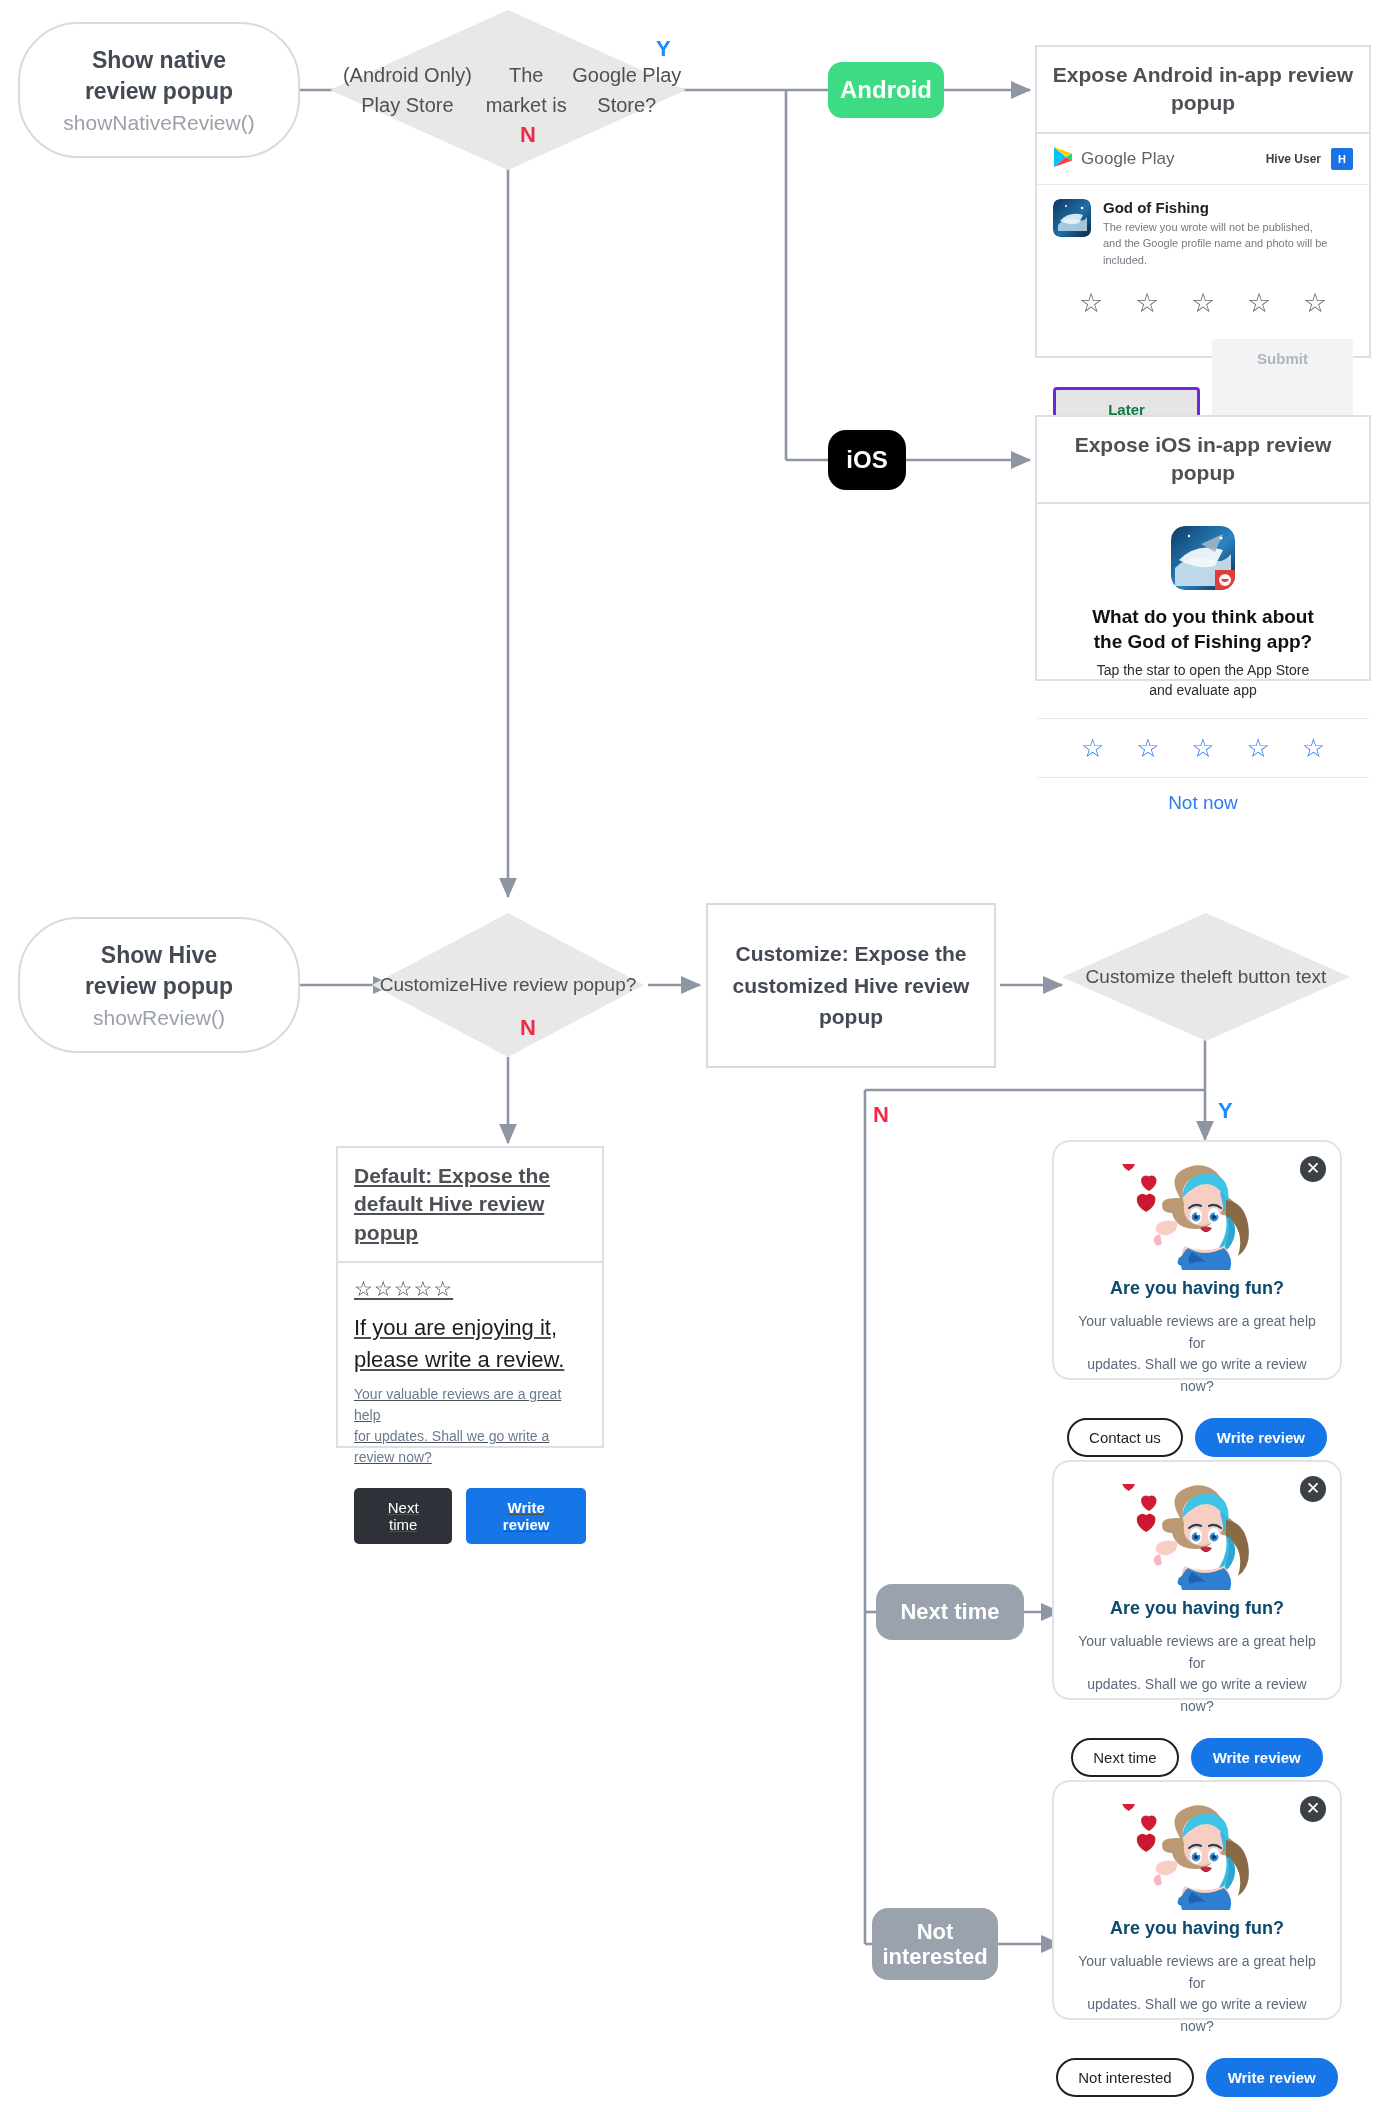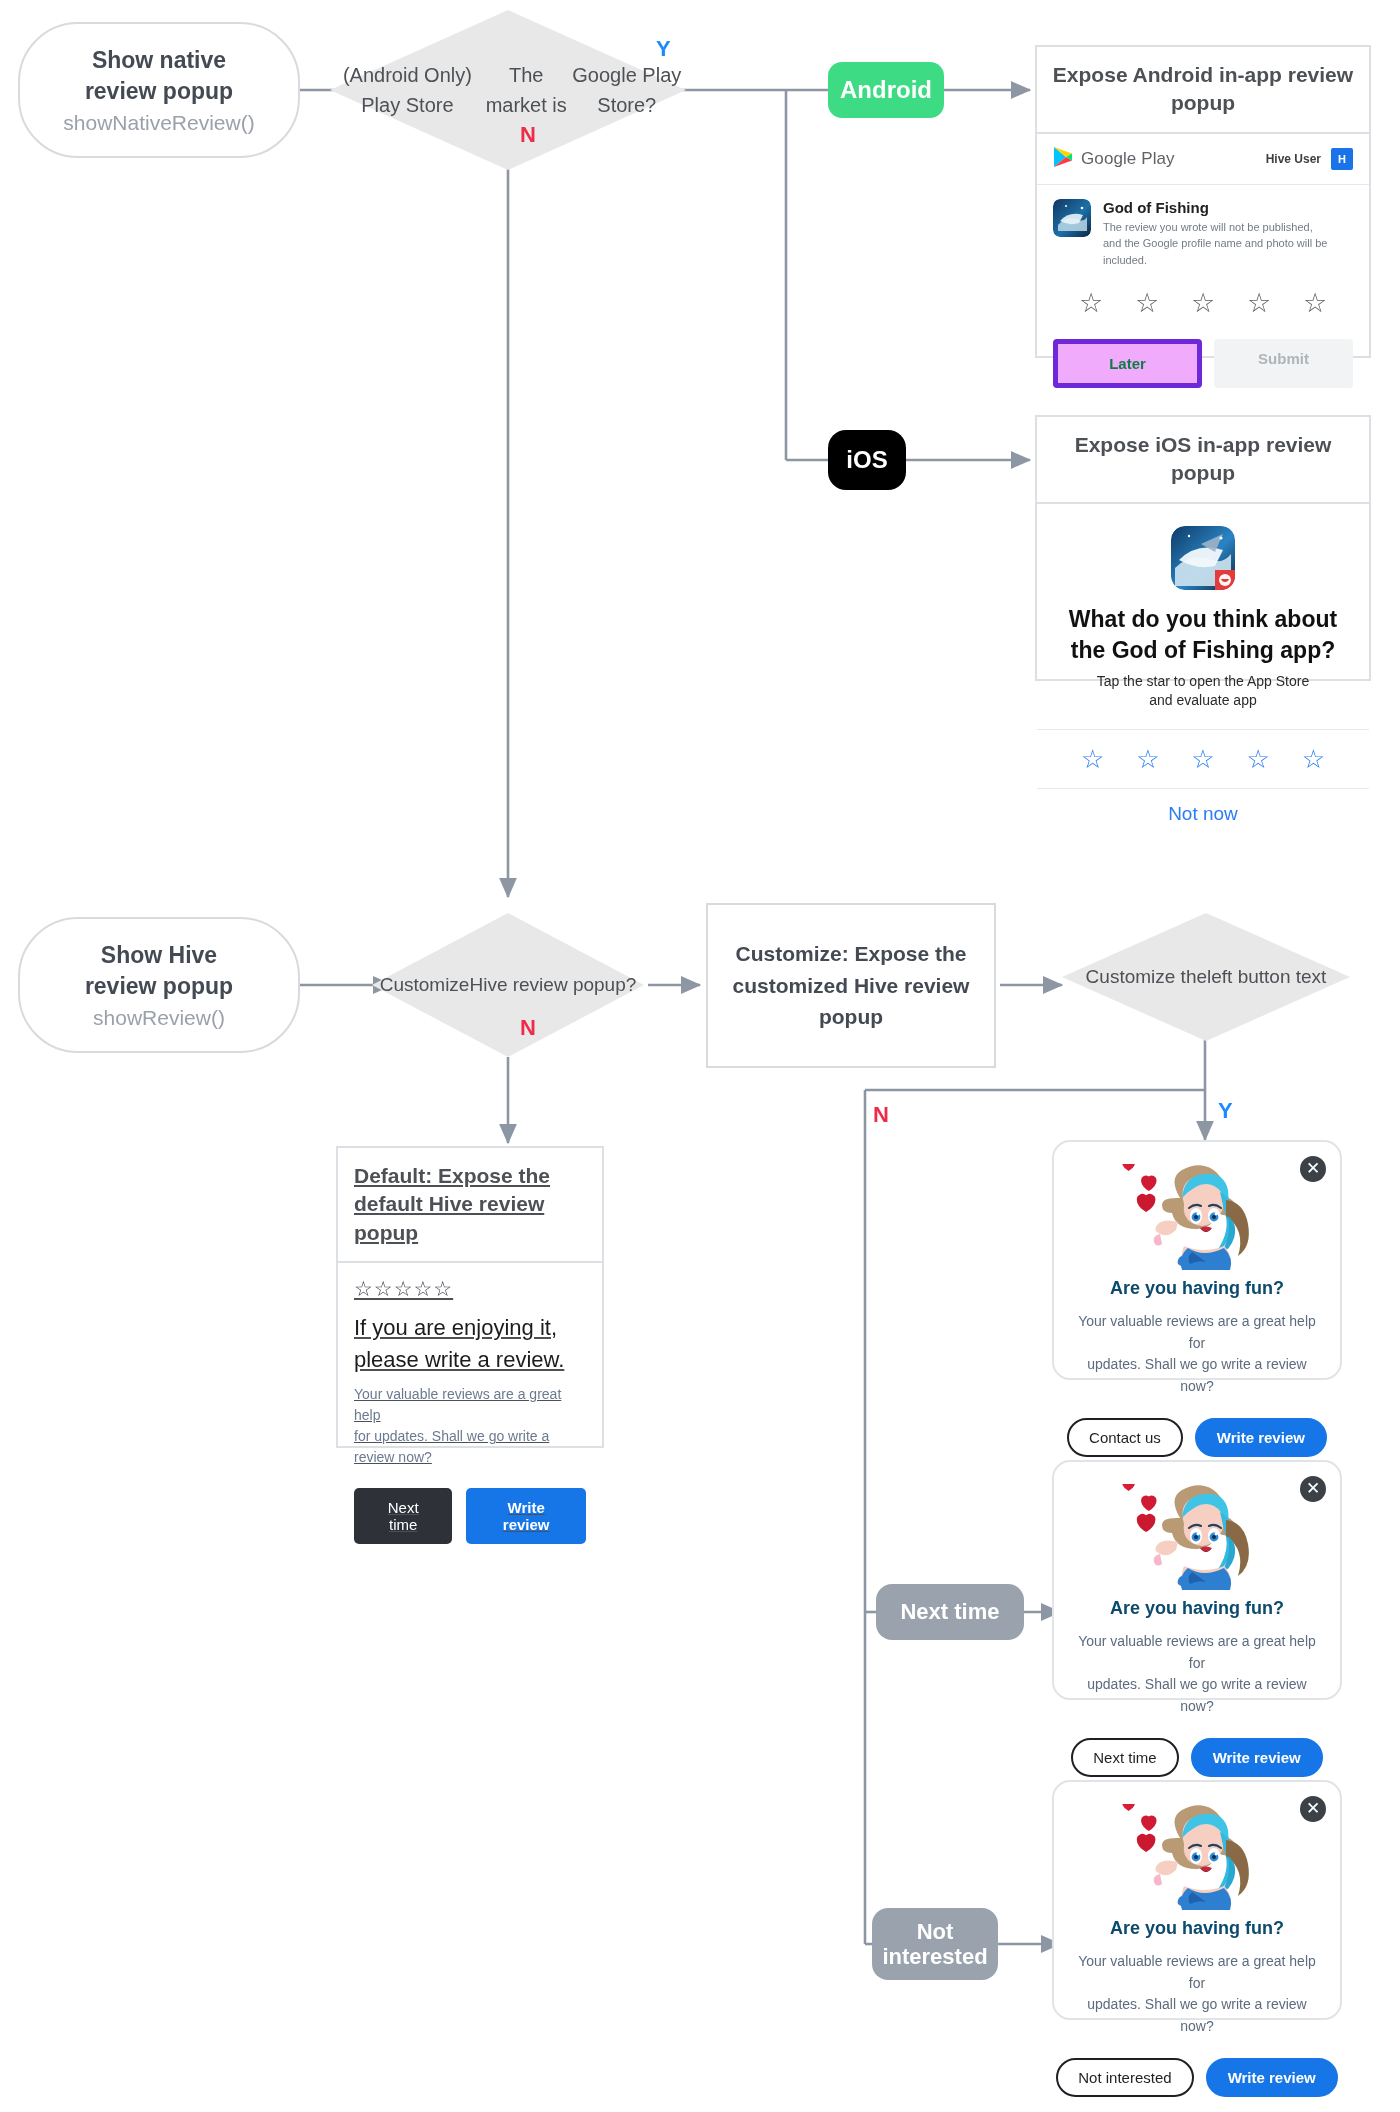--- a/index.html
+++ b/index.html
@@ -71,27 +71,27 @@
   .gp-avatar{ width:22px; height:22px; background:#1a73e8; color:#fff; border-radius:2px;
               font-size:11px; display:flex; align-items:center; justify-content:center; font-weight:bold;}
   .gp-body{ padding:14px 16px 0 16px; display:flex; gap:12px; }
   .app-icon{ width:38px; height:38px; border-radius:7px; flex:none; overflow:hidden; position:relative; }
   .app-title{ font-size:15px; font-weight:bold; color:#202124; margin-bottom:3px; }
   .app-desc{ font-size:11px; color:#747b84; line-height:1.5; }
   .stars-row{ display:flex; justify-content:space-around; padding:22px 26px 6px; }
   .star{ font-size:27px; color:#5f6368; line-height:1; }
   .gp-actions{ display:flex; gap:12px; padding:16px 16px 16px; }
   .gp-btn{ flex:1; text-align:center; font-size:15px; font-weight:bold; padding:11px 0; border-radius:4px; }
-  .gp-later{ border:5px solid #6d28d9; color:#0f7b45; background:#f0abfc; }
+  .gp-later{ border:3px solid #6d28d9; color:#0f7b45; background:#e5e5e5;margin-top:48px; }
   .gp-submit{ background:#f1f3f4; color:#b0b4b9; }
 
   
   .ios-body{ padding:22px 16px 18px; text-align:center; }
   .ios-icon{ width:64px; height:64px; border-radius:14px; margin:0 auto 14px; position:relative; overflow:hidden; }
-  .ios-q{ font-size:23px; font-weight:bold; color:#111; line-height:1.35; }
+  .ios-q{ font-size:19px; font-weight:bold; color:#111; line-height:1.35; }
   .ios-sub{ font-size:14px; color:#2b2b2b; line-height:1.4; margin-top:6px; }
   .ios-stars{ display:flex; justify-content:space-around; padding:16px 28px;
               border-top:1px solid #e6e8eb; border-bottom:1px solid #e6e8eb; }
   .ios-star{ font-size:26px; color:#2b7cf6; line-height:1; }
   .ios-notnow{ text-align:center; font-size:19px; color:#2b7cf6; padding:14px 0; }
 
   
   .hv-body{ padding:14px 16px 18px; }
   .hv-stars{ font-size:21px; color:#3f454c; letter-spacing:1px; }
   .hv-title{ font-size:22px; color:#1c1c1c; line-height:1.35; margin-top:12px; }

